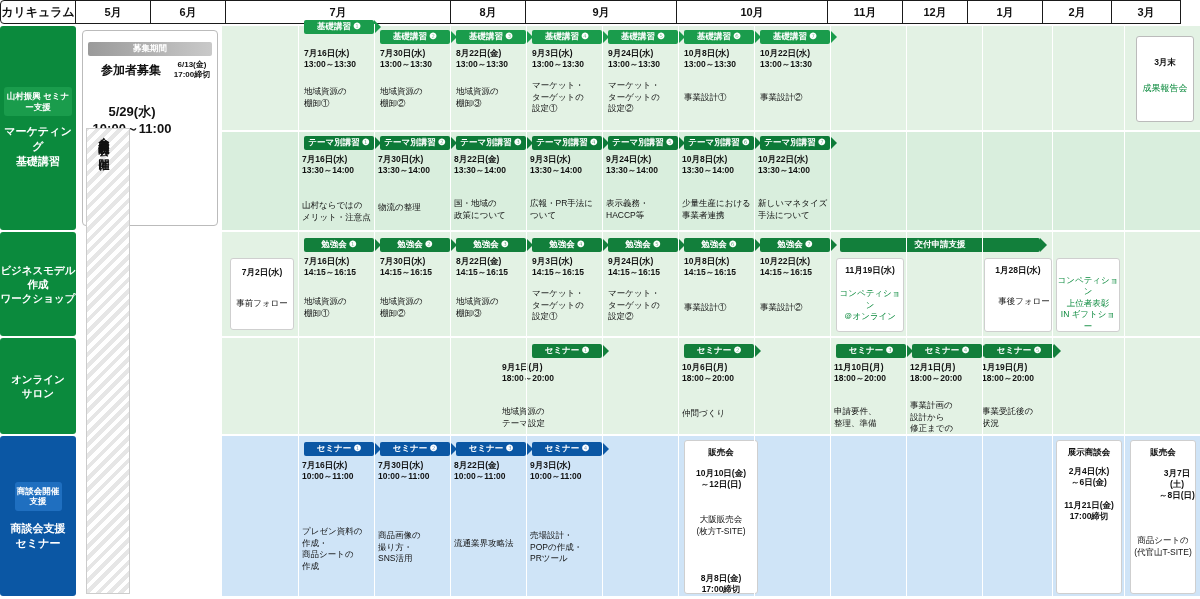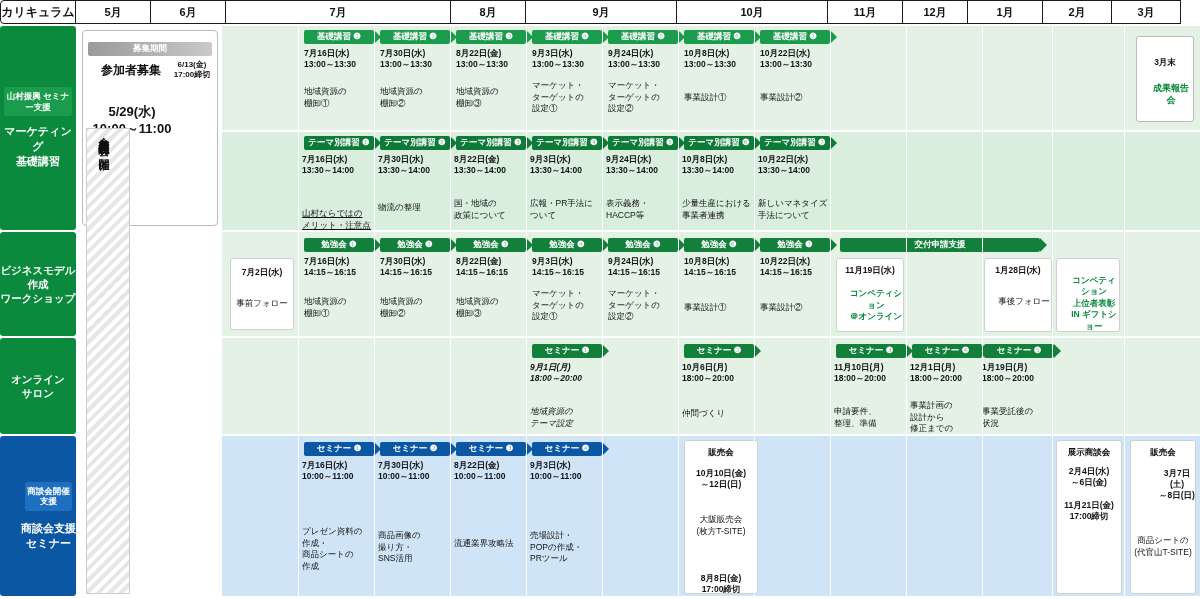--- a/index.html
+++ b/index.html
@@ -117,23 +117,22 @@
     line-height: 1.3;
   }
   .body-line {
     font-size: 8.5px;
     color: #111;
     line-height: 1.35;
   }
   .body-green {
     font-size: 9px;
     color: #0b8a3d;
-    font-weight: bold;
+    font-weight: normal;
     line-height: 1.35;
-    padding-left: 12px;
   }
 
   .vert-text {
     writing-mode: vertical-rl;
     text-orientation: upright;
     letter-spacing: 1px;
   }
 
   .hatch {
     background: repeating-linear-gradient(
@@ -192,21 +191,21 @@
   <div class="abs bossy" style="left:82px; top:30px; width:136px; height:196px;"></div>
   <div class="abs" style="left:88px; top:42px; width:124px; height:14px; background:linear-gradient(90deg,#9a9a9a,#c9c9c9); border-radius:2px; color:#fff; font-size:8.5px; font-weight:bold; display:flex; align-items:center; justify-content:center;">募集期間</div>
   <div class="abs" style="left:88px; top:62px; width:86px; text-align:center; font-size:12px; font-weight:bold; color:#111;">参加者募集</div>
   <div class="abs" style="left:168px; top:60px; width:48px; text-align:center; font-size:8px; font-weight:bold; color:#111; white-space:pre-line; line-height:1.3;">6/13(金)
 17:00締切</div>
   <div class="abs" style="left:86px; top:104px; width:92px; text-align:center; font-size:13px; font-weight:bold; color:#111; white-space:pre-line; line-height:1.3;">5/29(水)
 10:00～11:00</div>
   <div class="abs hatch" style="left:86px; top:128px; width:44px; height:466px; border:1px solid #ccc;"></div>
   <div class="abs vert-text" style="left:96px; top:128px; height:320px; font-size:11px; font-weight:bold; color:#111;">全参加者共通説明会の開催</div>
 
-  <div class="flag flag-green flag-arrow" style="left:304px; top:30px; width:70px; color:#1a9c4c;justify-content:center;">
+  <div class="flag flag-green flag-arrow" style="left:304px; top:20px; width:70px; color:#1a9c4c;justify-content:center;">
       <span style="color:#fff">基礎講習 ❶</span>
     </div>
   <div class="flag flag-green flag-arrow" style="left:380px; top:30px; width:70px; color:#1a9c4c;">
       <span style="color:#fff">基礎講習 ❷</span>
     </div>
   <div class="flag flag-green flag-arrow" style="left:456px; top:30px; width:70px; color:#1a9c4c;">
       <span style="color:#fff">基礎講習 ❸</span>
     </div>
   <div class="flag flag-green flag-arrow" style="left:532px; top:30px; width:70px; color:#1a9c4c;">
       <span style="color:#fff">基礎講習 ❹</span>
@@ -287,21 +286,21 @@
   <div class="flag flag-dark flag-arrow" style="left:684px; top:136px; width:70px; color:#0d7a38;">
       <span style="color:#fff">テーマ別講習 ❻</span>
     </div>
   <div class="flag flag-dark flag-arrow" style="left:760px; top:136px; width:70px; color:#0d7a38;">
       <span style="color:#fff">テーマ別講習 ❼</span>
     </div>
 
   <div class="abs" style="left:302px; top:154px; width:74px;">
     <div class="date-line">7月16日(水)</div>
     <div class="date-line">13:30～14:00</div>
-    <div class="body-line" style="margin-top:32px; white-space:pre-line;text-decoration:underline;">山村ならではの
+    <div class="body-line" style="margin-top:24px; white-space:pre-line;">山村ならではの
 メリット・注意点</div>
   </div>
   <div class="abs" style="left:378px; top:154px; width:74px;">
     <div class="date-line">7月30日(水)</div>
     <div class="date-line">13:30～14:00</div>
     <div class="body-line" style="margin-top:26px; white-space:pre-line;">物流の整理</div>
   </div>
   <div class="abs" style="left:454px; top:154px; width:74px;">
     <div class="date-line">8月22日(金)</div>
     <div class="date-line">13:30～14:00</div>
@@ -439,21 +438,21 @@
   <div class="flag flag-mid flag-arrow" style="left:836px; top:344px; width:70px; color:#127f3b;">
       <span style="color:#fff">セミナー ❸</span>
     </div>
   <div class="flag flag-mid flag-arrow" style="left:912px; top:344px; width:70px; color:#127f3b;">
       <span style="color:#fff">セミナー ❹</span>
     </div>
   <div class="flag flag-mid flag-arrow" style="left:984px; top:344px; width:70px; color:#127f3b;">
       <span style="color:#fff">セミナー ❺</span>
     </div>
 
-  <div class="abs" style="left:530px; top:362px; width:74px;font-style:italic;">
+  <div class="abs" style="left:502px; top:362px; width:74px;">
     <div class="date-line">9月1日(月)</div>
     <div class="date-line">18:00～20:00</div>
     <div class="body-line" style="margin-top:22px; white-space:pre-line;">地域資源の
 テーマ設定</div>
   </div>
   <div class="abs" style="left:682px; top:362px; width:74px;">
     <div class="date-line">10月6日(月)</div>
     <div class="date-line">18:00～20:00</div>
     <div class="body-line" style="margin-top:24px;">仲間づくり</div>
   </div>
@@ -472,21 +471,21 @@
 やり取り</div>
   </div>
   <div class="abs" style="left:982px; top:362px; width:74px;">
     <div class="date-line">1月19日(月)</div>
     <div class="date-line">18:00～20:00</div>
     <div class="body-line" style="margin-top:22px; white-space:pre-line;">事業受託後の
 状況</div>
   </div>
 
   <div class="abs bg-paleblue" style="left:222px; top:436px; width:978px; height:160px;"></div>
-  <div class="band-label band-blue" style="top:436px; height:160px;justify-content:flex-end;">
+  <div class="band-label band-blue" style="top:436px; height:160px;">
     <div>
       <div class="small-tag" style="position:static; width:auto; margin:0 4px 10px 4px; background:#1f6fc0; padding:4px 2px; white-space:pre-line;">商談会開催
 支援</div>
       <div style="white-space:pre-line; font-size:11px;">商談会支援
 セミナー</div>
     </div>
   </div>
 
   <div class="flag flag-blue flag-arrow" style="left:304px; top:442px; width:70px; color:#0b57a4;">
       <span style="color:#fff">セミナー ❶</span>

